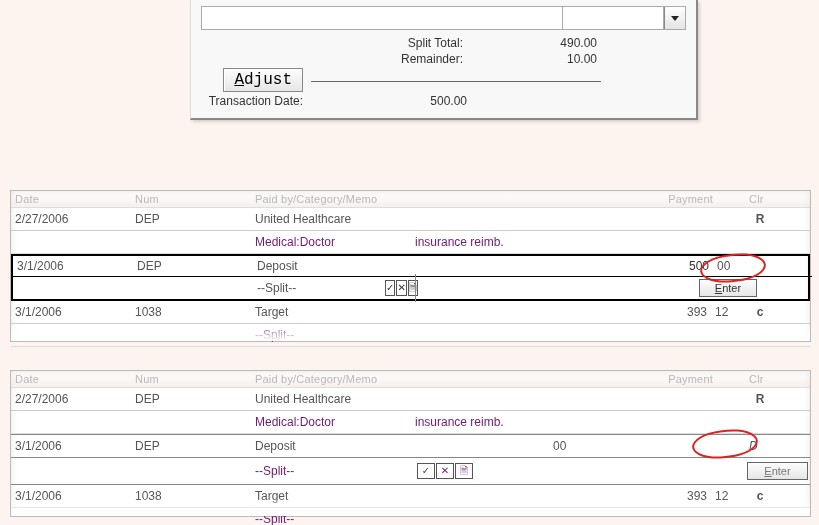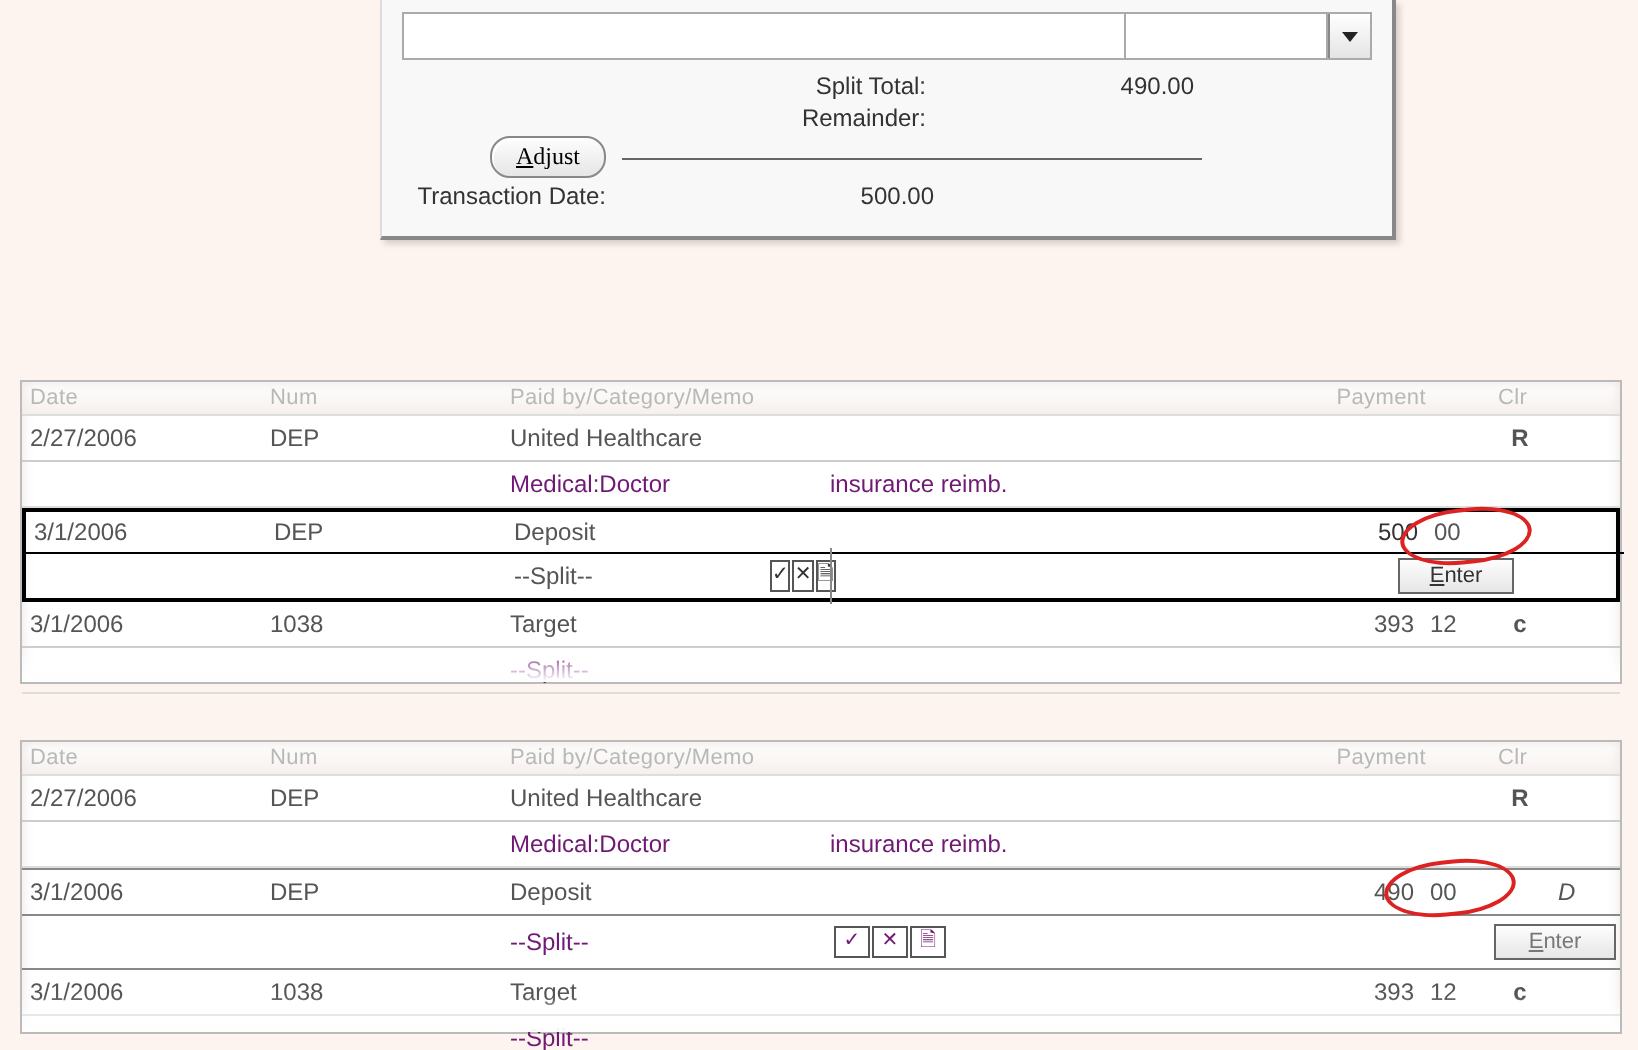--- a/index.html
+++ b/index.html
@@ -61,24 +61,24 @@
   }
   .totals .lab { text-align: right; padding-right: 8px; color:#333;}
   .totals .val { text-align: right; padding-right: 4px; color:#333;}
   .totals .btncell {
     grid-column: 1; grid-row: 3;
     display:flex; justify-content:flex-end; padding-right:8px;
   }
   .btn {
     background: linear-gradient(#fdfdfd,#e6e6e6);
     border: 1px solid #888;
-    border-radius: 10px;
+    border-radius: 0;
     padding: 2px 10px;
-    font-family: Liberation Serif, serif;
-    font-size: 12px;
+    font-family: Liberation Mono, monospace;
+    font-size: 16px;
     cursor: pointer;
     min-width: 58px;
     box-shadow: 1px 1px 0 #fff inset;
   }
   .btn .ul { text-decoration: underline; }
   .hr-dark {
     grid-column: 2 / span 2;
     border-top: 1px solid #666;
     margin: 2px 0 0 0;
     height:0;
@@ -187,20 +187,21 @@
         </svg>
     </div>
   </div>
   <div class="totals">
     <div></div>
     <div class="lab">Split Total:</div>
     <div class="val">490.00</div>
 
     <div></div>
     <div class="lab">Remainder:</div>
+    <div class="val">10.00</div>
 
     <div class="hr-dark"></div>
 
     <div class="btncell">
       <button class="btn"><span class="ul">A</span><span>djust</span></button>
     </div>
     <div class="lab">Transaction Date:</div>
     <div class="val">500.00</div>
   </div>
 </div>
@@ -317,21 +318,20 @@
     <div></div>
       <div></div>
       <div></div>
       <div></div>
   </div>
 
   <div class="row" style="border-top:1px solid #888;border-bottom:1px solid #888;">
     <div class="c">3/1/2006</div>
     <div class="c">DEP</div>
     <div class="c">Deposit</div>
-    <div class="c num">490</div>
     <div class="c cents">00</div>
     <div class="c"></div>
     <div class="c" style="font-style:italic;">D</div>
   </div>
   <div class="row sub" style="border-bottom:1px solid #888;">
     <div class="c"></div>
       <div class="c"></div>
     <div class="c">--Split--</div>
     <div class="c">
       <div class="mini-icons">

